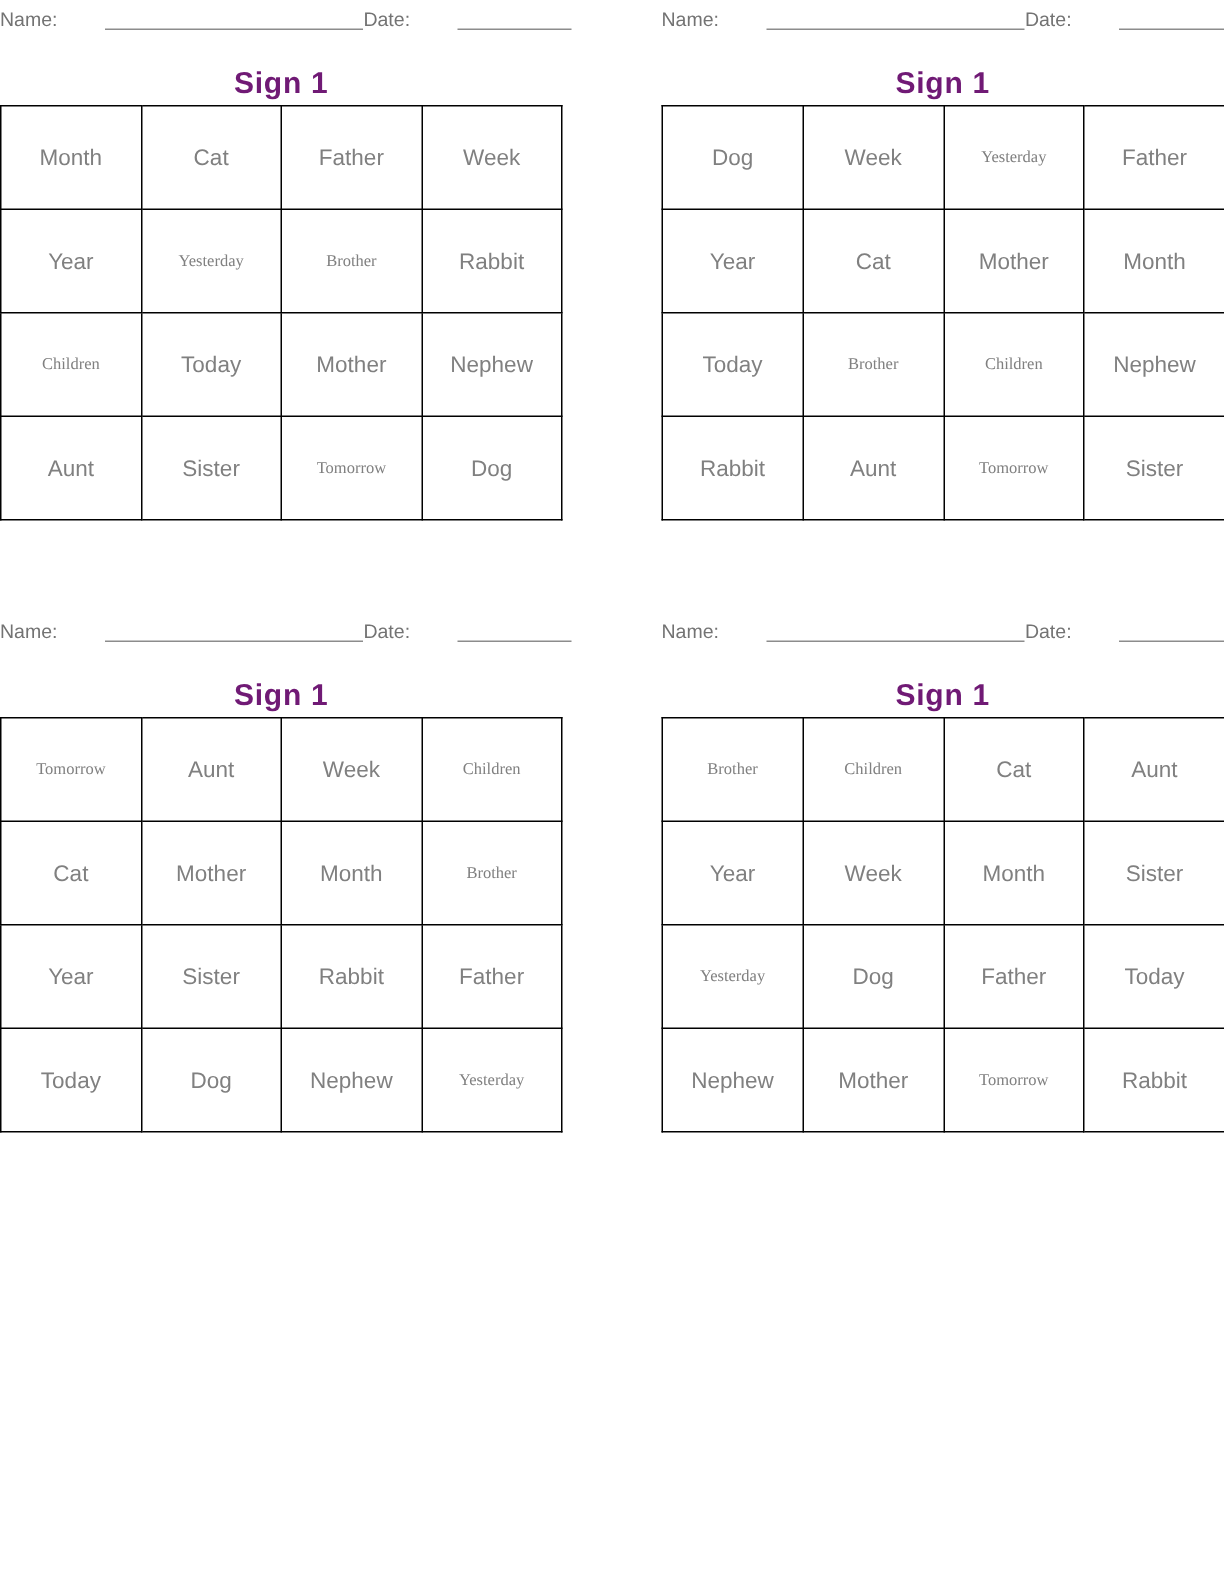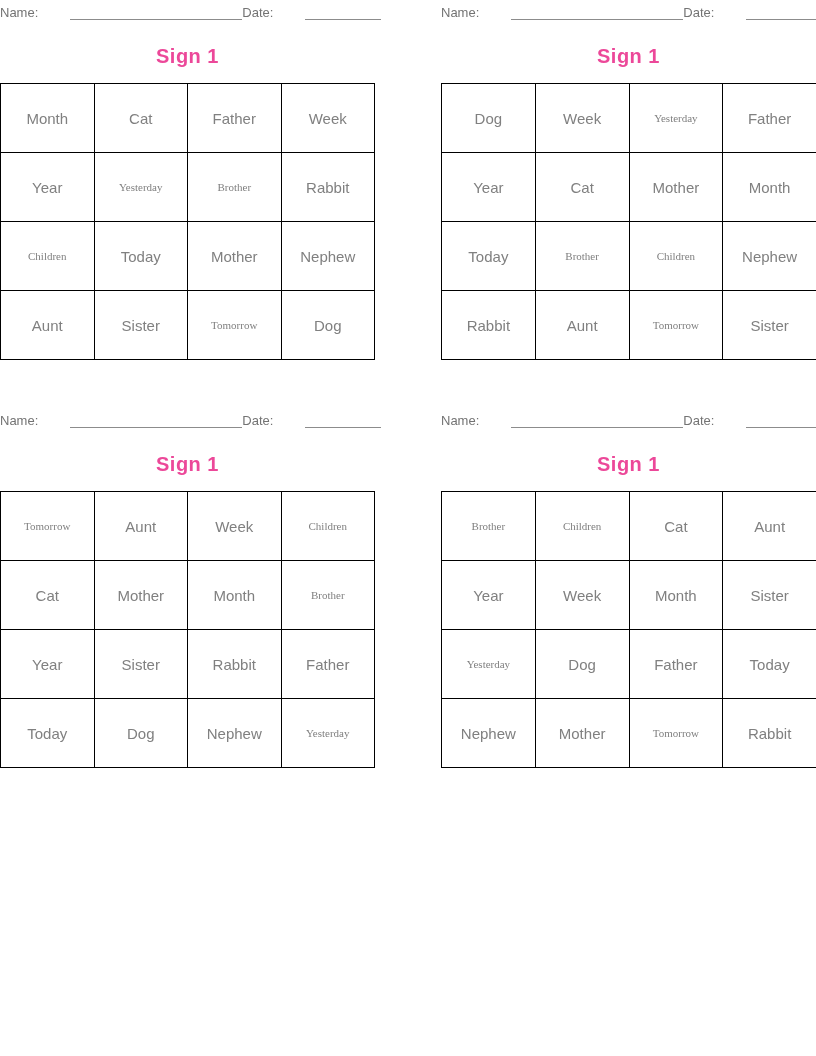--- a/index.html
+++ b/index.html
@@ -19,26 +19,26 @@
     display:flex; justify-content:space-between; align-items:flex-end;
     height:16px; font-size:13px; color:#737373;
   }
   .hdr .group { display:flex; align-items:flex-end;gap:27px; }
   .line { display:inline-block; border-bottom:1px solid #8c8c8c; height:14px; margin-left:5px; }
   .name-line { width:172px; }
   .date-line { width:76px; }
 
   .title {
     margin-top:24px; height:25px; line-height:25px;
-    text-align:center; font-size:20px; font-weight:600; color:#ec4899;
+    text-align:center; font-size:20px; font-weight:600; color:#701a75;
     letter-spacing:0.5px;
   }
 
   table.board {
-    margin-top:14px; border-collapse:collapse; table-layout:fixed;
+    margin-top:1px; border-collapse:collapse; table-layout:fixed;
     width:375px; background:#ffffff;border-radius:25px;
   }
   #p2 table.board, #p4 table.board { width:376px; }
   table.board td {
     border:1px solid #000000;
     width:25%; height:69px;
     text-align:center; vertical-align:middle;
     font-size:15px; color:#808080;
   }
   table.board td.small { font-size:11px;font-family:Liberation Serif, serif; }

